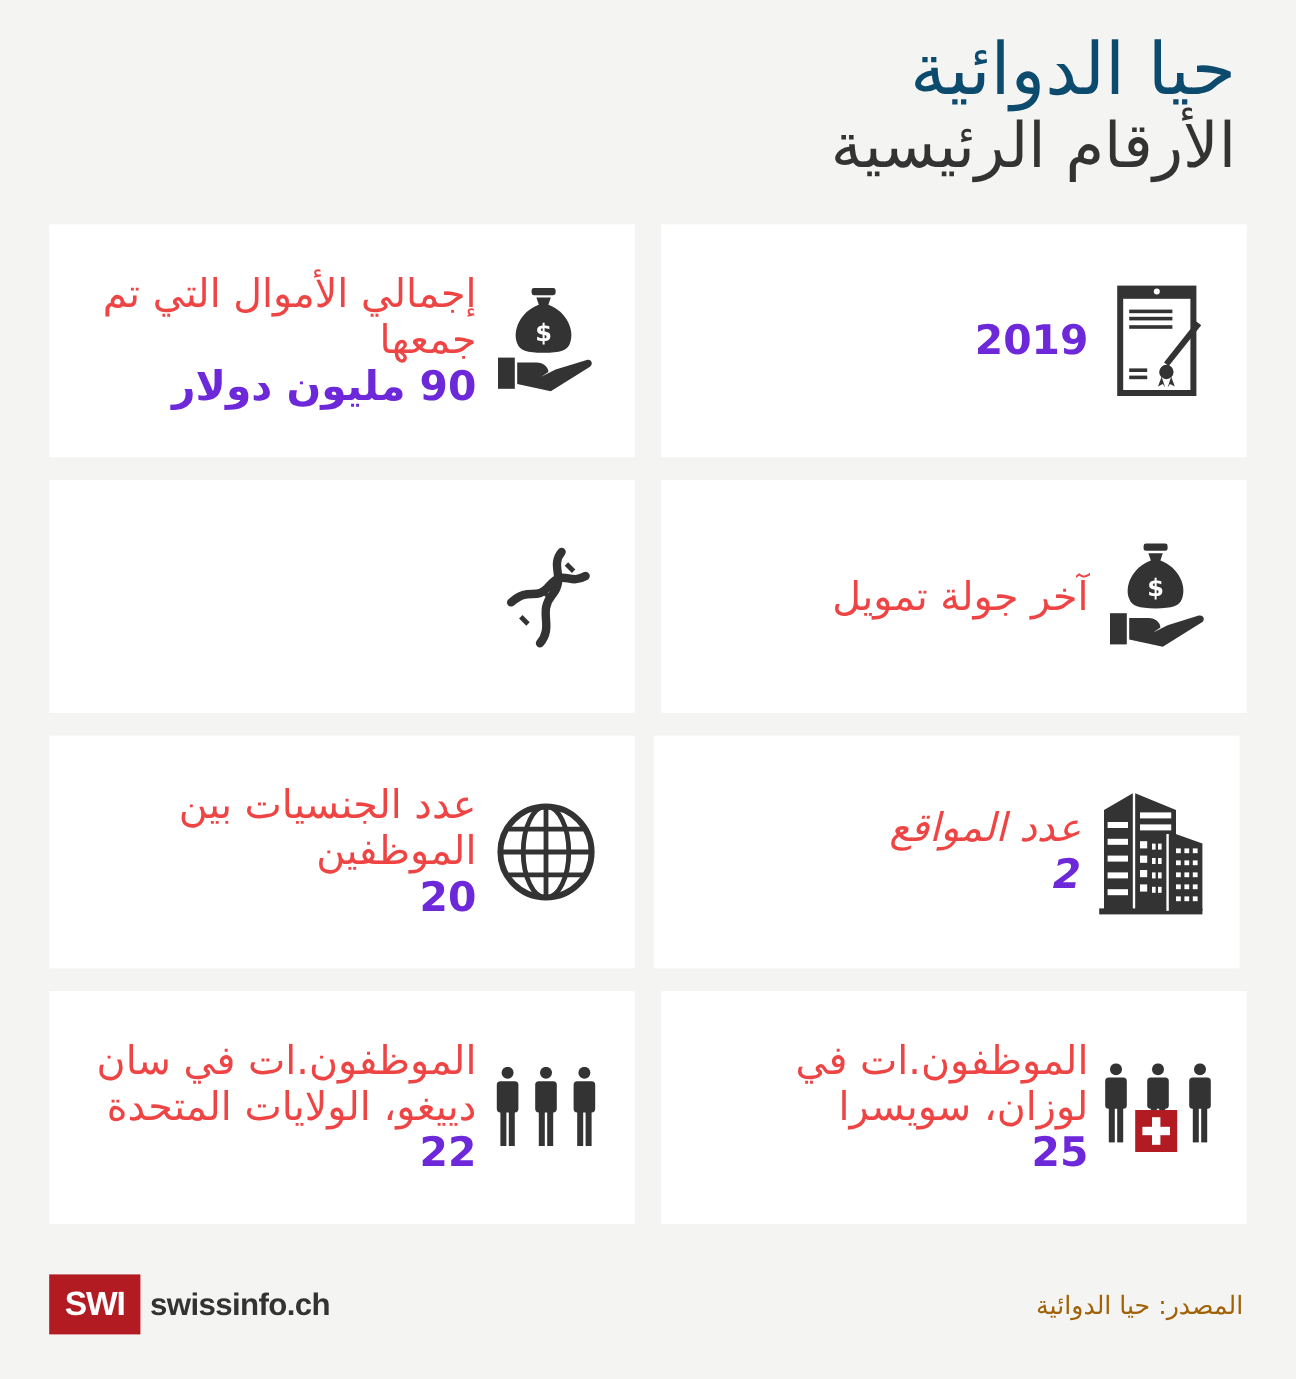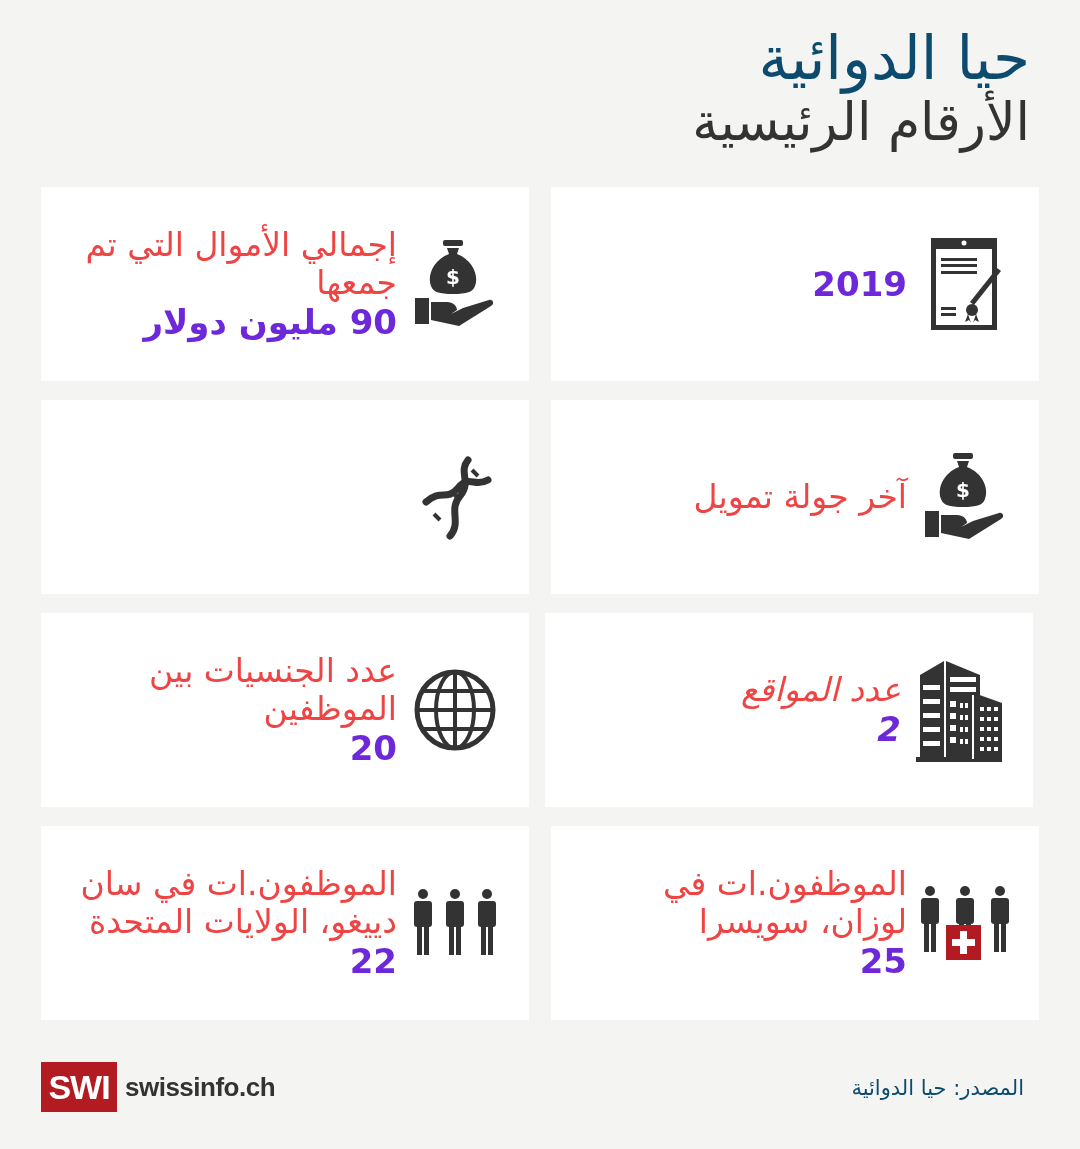--- a/index.html
+++ b/index.html
@@ -6,23 +6,23 @@
   body{width:1080px;height:1149px;background:#f4f4f2;font-family:"DejaVu Sans",sans-serif;color:#333333;position:relative;overflow:hidden;}
   .title-block{position:absolute;right:50px;top:22px;text-align:right;direction:rtl;}
   .title{font-size:60px;line-height:72px;color:#0c4a6e;font-weight:normal;}
   .subtitle{font-size:52px;line-height:56px;color:#333;}
   .card{position:absolute;width:488px;height:194px;background:#ffffff;}
   .card .icon{position:absolute;top:0;bottom:0;right:24px;width:100px;display:flex;align-items:center;justify-content:center;}
   .card .text{position:absolute;right:132px;top:0;bottom:0;display:flex;flex-direction:column;justify-content:center;direction:rtl;text-align:right;width:340px;}
   .label{font-size:33px;line-height:38px;color:#ef4444;}
   .value{font-size:34px;line-height:40px;font-weight:bold;color:#6d28d9;}
   .footer-logo{position:absolute;left:41px;top:1062px;display:flex;align-items:center;}
-  .swi-box{background:#b31b23;color:#fff;font-family:"Liberation Sans",sans-serif;font-weight:bold;font-size:34px;width:76px;height:50px;display:flex;align-items:center;justify-content:center;letter-spacing:-1px;}
+  .swi-box{background:#b31b23;color:#fff;font-family:"Liberation Sans",sans-serif;font-weight:bold;font-size:28px;width:76px;height:50px;display:flex;align-items:center;justify-content:center;letter-spacing:-1px;}
   .swi-text{font-family:"Liberation Sans",sans-serif;font-weight:bold;font-size:26px;color:#333;margin-left:8px;letter-spacing:-0.5px;}
-  .source{position:absolute;right:56px;top:1076px;font-size:21px;color:#0c4a6e;direction:rtl;}
+  .source{position:absolute;right:44px;top:1076px;font-size:21px;color:#a16207;direction:rtl;}
 </style>
 </head>
 <body>
 
 <div class="title-block">
   <div class="title">حيا الدوائية</div>
   <div class="subtitle">الأرقام الرئيسية</div>
 </div>
 
 <div class="card" style="left:551px;top:187px;">

